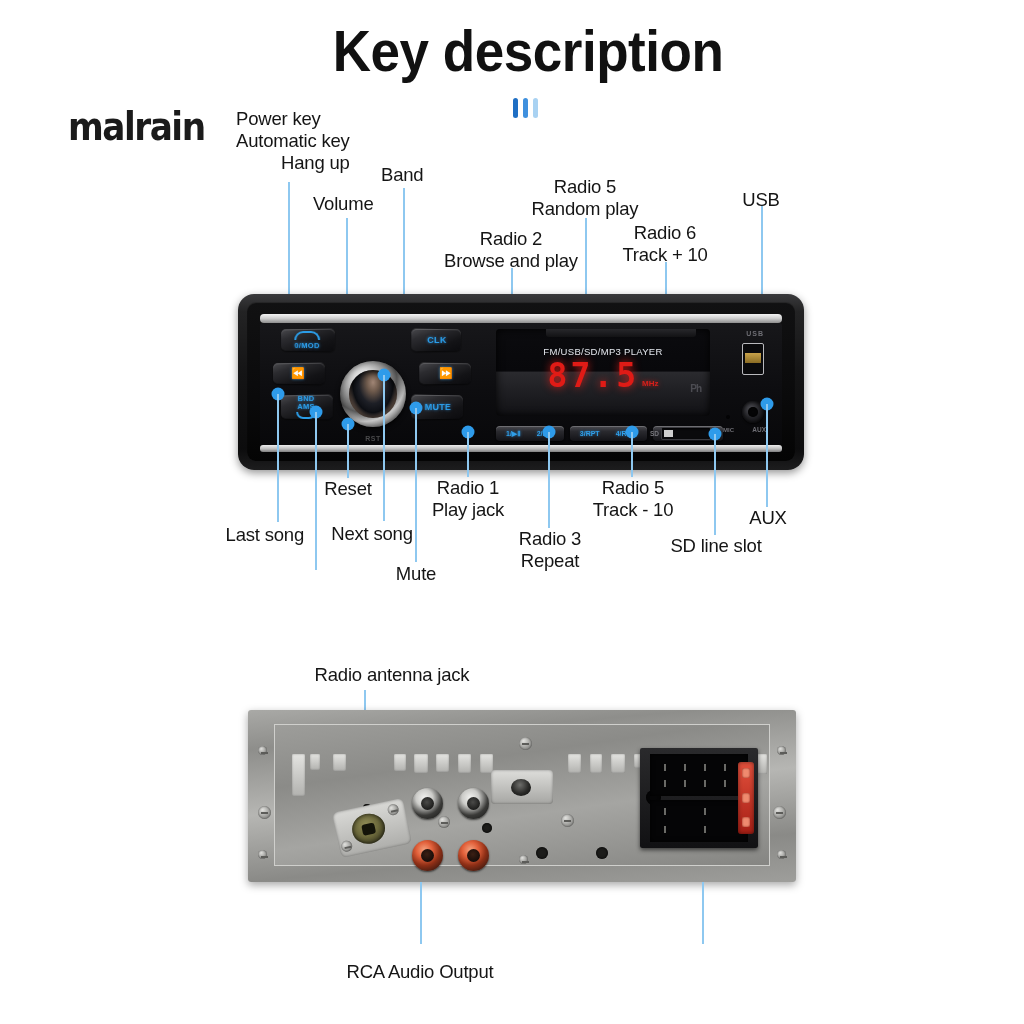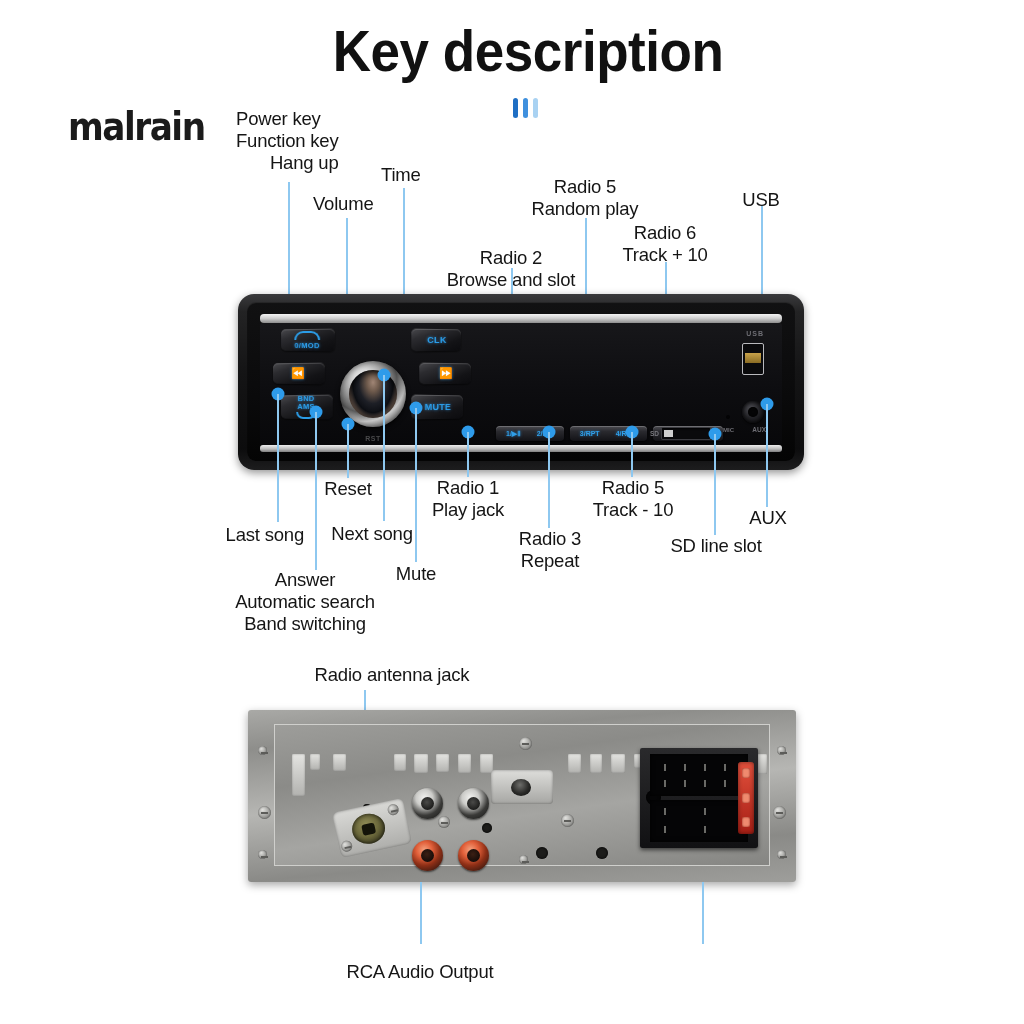--- a/index.html
+++ b/index.html
@@ -303,30 +303,30 @@
   <div class="bars">
     <i style="background:#1f6fc4"></i>
     <i style="background:#3f90de"></i>
     <i style="background:#a9d2f2"></i>
   </div>
 
   <div class="watermark">malrain</div>
 
   <div class="lbl" style="left:220px;top:108px;">
     <div>Power key</div>
-    <div>Function key</div>
+    <div>Automatic key</div>
     <div style="text-align:right;">Hang up</div>
   </div>
 
   <div class="lbl" style="left:297px;top:193px;">Volume</div>
-  <div class="lbl" style="left:365px;top:164px;">Time</div>
-
-  <div class="lbl c" style="left:495px;top:228px;margin-top:19px;">
+  <div class="lbl" style="left:365px;top:164px;">Band</div>
+
+  <div class="lbl c" style="left:495px;top:228px;">
     <div>Radio 2</div>
-    <div>Browse and slot</div>
+    <div>Browse and play</div>
   </div>
 
   <div class="lbl c" style="left:569px;top:176px;">
     <div>Radio 5</div>
     <div>Random play</div>
   </div>
 
   <div class="lbl c" style="left:649px;top:222px;">
     <div>Radio 6</div>
     <div>Track + 10</div>
@@ -384,20 +384,29 @@
       </div>
 
       <div class="key skew" style="left:160px;top:40px;width:52px;height:21px;">
         <span style="font-size:11px;">⏩</span>
       </div>
 
       <div class="key skew" style="left:152px;top:72px;width:52px;height:24px;">
         <span style="font-size:9px;">MUTE</span>
       </div>
 
+      <div class="screen">
+        <div class="slot"></div>
+        <div class="scrtitle">FM/USB/SD/MP3 PLAYER</div>
+        <div class="freq">
+          <span class="num">87.5</span>
+          <span class="unit-mhz">MHz</span>
+        </div>
+        <div class="scrlogo">Ph</div>
+      </div>
 
       <div class="presets">
         <div class="pgrp">
           <span class="pk">1/▶Ⅱ</span>
           <span class="pk">2/INT</span>
         </div>
         <div class="pgrp">
           <span class="pk">3/RPT</span>
           <span class="pk">4/RDM</span>
         </div>
@@ -420,25 +429,20 @@
       <div class="auxlbl">AUX</div>
     </div>
   </div>
 
   <div class="dot" style="left:262px;top:394px;"></div>
   <div class="ln" style="left:261px;top:394px;height:128px;"></div>
   <div class="lbl r" style="left:288px;top:524px;">Last song</div>
 
   <div class="dot" style="left:300px;top:412px;"></div>
   <div class="ln" style="left:299px;top:412px;height:158px;"></div>
-  <div class="lbl c" style="left:289px;top:569px;">
-    <div>Answer</div>
-    <div>Automatic search</div>
-    <div>Band switching</div>
-  </div>
 
   <div class="dot" style="left:332px;top:424px;"></div>
   <div class="ln" style="left:331px;top:424px;height:54px;"></div>
   <div class="lbl c" style="left:332px;top:478px;">Reset</div>
 
   <div class="dot" style="left:368px;top:375px;"></div>
   <div class="ln" style="left:367px;top:375px;height:146px;"></div>
   <div class="lbl c" style="left:356px;top:523px;">Next song</div>
 
   <div class="dot" style="left:400px;top:408px;"></div>

